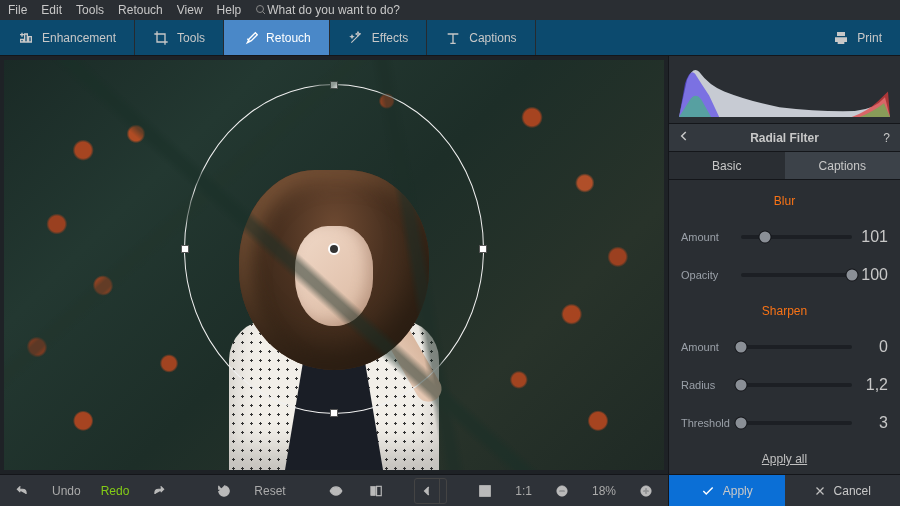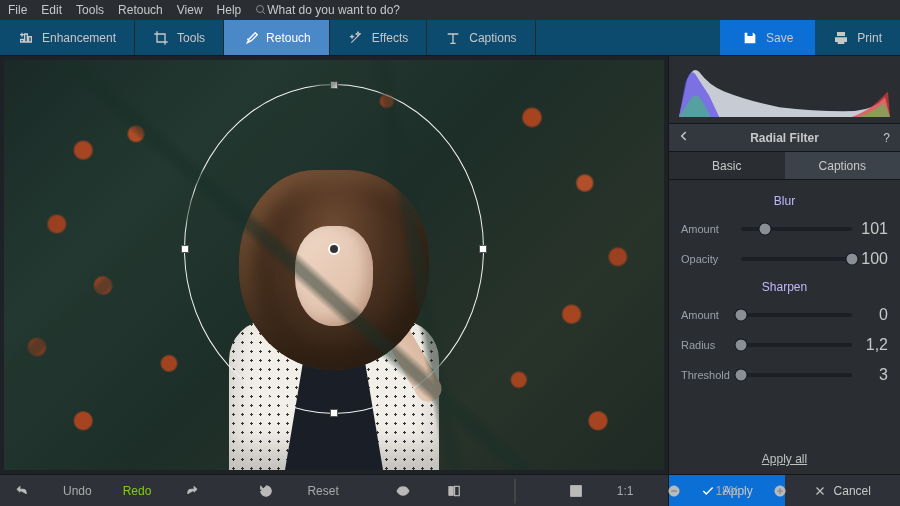--- a/index.html
+++ b/index.html
@@ -50,39 +50,39 @@
 #f2efe9;border-radius:40px 40px 0 0;box-shadow:inset 0 -20px 30px rgba(0,0,0,.2)}
 .torso::after{content:"";position:absolute;top:36px;left:50%;transform:translateX(-50%);width:100px;height:120px;background:#1a1e26;border-radius:16px 16px 0 0;clip-path:polygon(20% 0,80% 0,100% 100%,0 100%)}
 .arm{position:absolute;bottom:70px;right:16px;width:26px;height:120px;background:linear-gradient(90deg,#e6c9b5,#d9b8a0);border-radius:14px;transform:rotate(-30deg);transform-origin:bottom center}
 .ellipse{position:absolute;left:50%;top:46%;transform:translate(-50%,-50%);width:300px;height:330px;border:1px solid #f0f0f0;border-radius:50%;pointer-events:none}
 .handle{position:absolute;width:8px;height:8px;background:#fff;border:1px solid #555}
 .handle.t{top:-4px;left:calc(50% - 4px)}
 .handle.b{bottom:-4px;left:calc(50% - 4px)}
 .handle.l{top:calc(50% - 4px);left:-4px}
 .handle.r{top:calc(50% - 4px);right:-4px}
 .center-dot{position:absolute;top:calc(50% - 6px);left:calc(50% - 6px);width:12px;height:12px;border:2px solid #fff;border-radius:50%;background:#333}
-.bottombar{height:32px;background:#2e3238;display:flex;align-items:center;padding:0 8px;gap:23px;border-top:1px solid #14161a}
+.bottombar{height:32px;background:#2e3238;display:flex;align-items:center;padding:0 8px;gap:12px;border-top:1px solid #14161a}
 .bb-btn{display:flex;align-items:center;justify-content:center;min-width:28px;height:24px;border-radius:3px;cursor:pointer}
 .bb-btn svg{width:14px;height:14px;fill:#bababa;stroke:#bababa}
 .bb-label{padding:0 4px;color:#aaa}
 .bb-group{display:flex;align-items:center;border:1px solid #444;border-radius:3px;overflow:hidden}
 .bb-group .bb-btn{min-width:24px;border-radius:0}
 .bb-group .bb-btn+.bb-btn{border-left:1px solid #444}
 .side{width:232px;background:#2a2e33;display:flex;flex-direction:column;border-left:1px solid #14161a}
 .histogram{height:68px;border-bottom:1px solid #14161a;position:relative;padding:6px 10px}
 .hist-svg{width:100%;height:100%}
 .panel-header{height:28px;display:flex;align-items:center;justify-content:center;position:relative;background:#33383e;border-bottom:1px solid #14161a}
 .panel-header .back{position:absolute;left:8px;cursor:pointer}
 .panel-header .help{position:absolute;right:10px;cursor:pointer}
 .subtabs{height:28px;display:flex;border-bottom:1px solid #14161a}
 .subtab{flex:1;display:flex;align-items:center;justify-content:center;cursor:pointer;background:#2a2e33}
 .subtab.active{background:#3c4249}
 .panel-body{flex:1;padding:8px 12px;overflow:auto}
-.section-label{text-align:center;color:#c4b5fd;margin:6px 0}
-.slider-row{display:flex;align-items:center;gap:8px;margin:12px 0}
+.section-label{text-align:center;color:#f97316;margin:6px 0}
+.slider-row{display:flex;align-items:center;gap:8px;margin:20px 0}
 .slider-row .lbl{width:52px;color:#9aa0a8;font-size:11px}
 .slider-row .track{flex:1;height:4px;background:#1c1f24;border-radius:2px;position:relative;cursor:pointer}
 .slider-row .thumb{position:absolute;top:50%;width:11px;height:11px;background:#8a8f96;border-radius:50%;transform:translate(-50%,-50%);box-shadow:0 0 0 1px #14161a}
 .slider-row .val{width:28px;text-align:right;color:#c8c8c8;font-size:16px}
 .reset-all{text-align:center;text-decoration:underline;color:#c0c0c0;cursor:pointer;padding:8px 0}
 .panel-footer{height:32px;display:flex;border-top:1px solid #14161a}
 .pf-btn{flex:1;display:flex;align-items:center;justify-content:center;gap:8px;cursor:pointer}
 .pf-apply{background:#0b6fd6;color:#fff}
 .pf-apply svg{stroke:#fff}
 .pf-cancel{background:#2e3238}
@@ -132,26 +132,20 @@
       </svg>
     <span>Effects</span>
   </div>
   <div class="tool-tab">
     <svg viewBox="0 0 24 24">
         <path d="M4 6h16M12 6v14M8 20h8" stroke="#c8c8c8" stroke-width="2" fill="none"></path>
       </svg>
     <span>Captions</span>
   </div>
   <div class="spacer"></div>
-  <div class="btn-save">
-    <svg viewBox="0 0 24 24">
-        <path d="M4 4h13l3 3v13H4V4zm4 0v5h8V4m-8 16v-7h8v7"></path>
-      </svg>
-    <span>Save</span>
-  </div>
   <div class="btn-print">
     <svg viewBox="0 0 24 24">
         <path d="M6 9V3h12v6M6 18H3v-7h18v7h-3M7 14h10v7H7z"></path>
       </svg>
     <span>Print</span>
   </div>
 </div>
 
 <div class="main">
   <div class="canvas-area">

